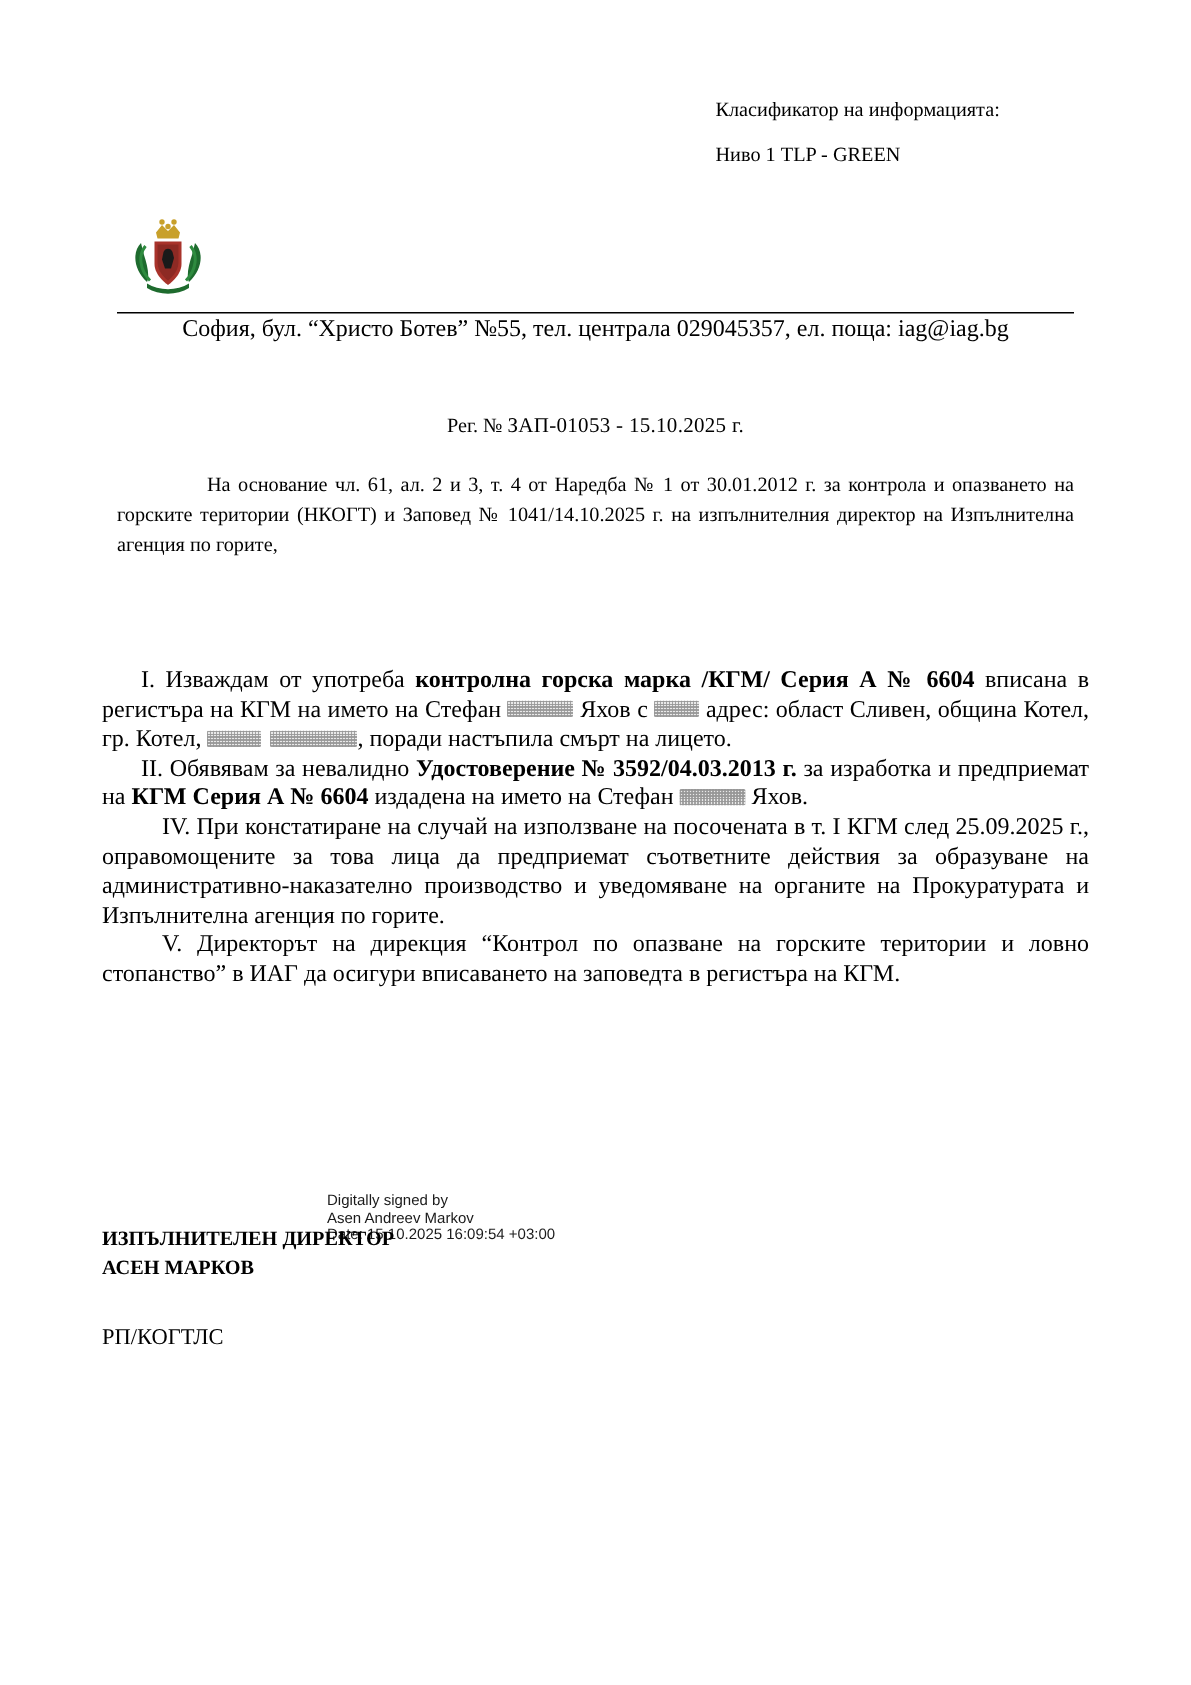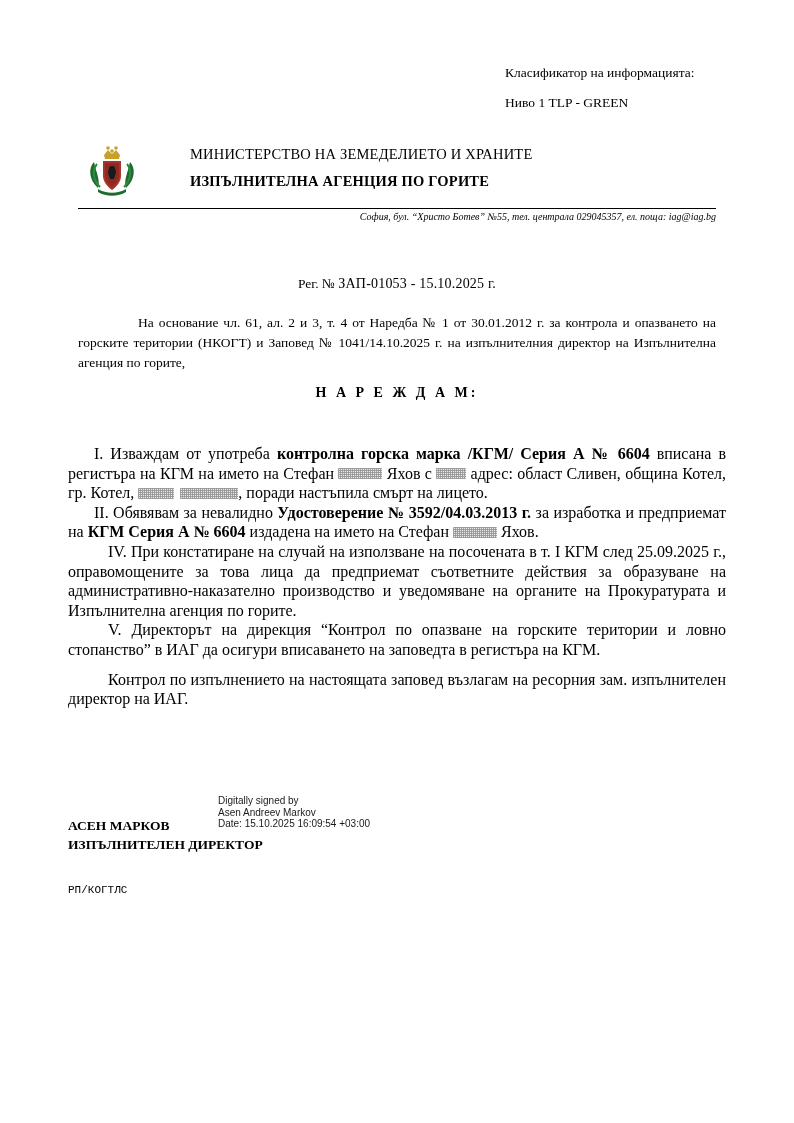--- a/index.html
+++ b/index.html
@@ -24,21 +24,21 @@
   }
 
   
   .classification {
     position: absolute;
     top: 58px;
     left: 477px;
     font-size: 13.5px;
     line-height: 30px;
   }
-  .classification div { white-space: nowrap; margin-left: 28px; }
+  .classification div { white-space: nowrap; }
 
   
   .header {
     position: absolute;
     top: 140px;
     left: 78px;
     width: 638px;
   }
   .header-row {
     display: flex;
@@ -72,23 +72,22 @@
     top: 208px;
     left: 78px;
     width: 638px;
     border-top: 1px solid #000;
   }
   .contact {
     position: absolute;
     top: 211px;
     left: 78px;
     width: 638px;
-    text-align: right;
-    font-size: 10px;
-    font-style: italic;
+    text-align: center;
+    font-size: 16px;
   }
 
   
   .doc-title {
     position: absolute;
     top: 248px;
     left: 78px;
     width: 638px;
     text-align: center;
     font-size: 14.5px;
@@ -181,22 +180,21 @@
     top: 816px;
     left: 68px;
     font-size: 13.5px;
     font-weight: bold;
     line-height: 19px;
   }
   .footer-code {
     position: absolute;
     top: 884px;
     left: 68px;
-    font-size: 11px;
-    font-family: Liberation Mono, monospace;
+    font-size: 15px;
   }
 </style>
 </head>
 <body>
 
 <div class="page">
 
   <div class="classification">
     <div>Класификатор на информацията:</div>
     <div>Ниво 1 TLP - GREEN</div>
@@ -219,63 +217,57 @@
           <circle cx="26" cy="9" r="1.8" fill="#c8a02a"></circle>
 
           <path d="M17 19 L35 19 L35 34 C35 42, 26 48, 26 48 C26 48, 17 42, 17 34 Z" fill="#a8332b"></path>
           <path d="M19 21 L33 21 L33 33 C33 40, 26 45, 26 45 C26 45, 19 40, 19 33 Z" fill="#8d2a24"></path>
 
           <path d="M23 26 C24 23, 28 23, 29 26 L30 30 L28 37 L24 37 L22 31 Z" fill="#1a1a1a"></path>
 
           <path d="M12 47 C20 52, 32 52, 40 47 L40 50 C32 55, 20 55, 12 50 Z" fill="#1e6b2e"></path>
         </svg>
       </div>
-      <div class="header-titles">
-        <div class="ministry">МИНИСТЕРСТВО НА ЗЕМЕДЕЛИЕТО И ХРАНИТЕ</div>
-        <div class="agency">ИЗПЪЛНИТЕЛНА АГЕНЦИЯ ПО ГОРИТЕ</div>
-      </div>
     </div>
   </div>
   <div class="hr"></div>
   <div class="contact">София, бул. “Христо Ботев” №55, тел. централа 029045357, ел. поща: iag@iag.bg</div>
 
   <div class="reg-line">
     <span>Рег. №</span>
     <span class="reg-no">ЗАП-01053 - 15.10.2025 г.</span>
   </div>
 
   <div class="basis">На основание чл. 61, ал. 2 и 3, т. 4 от Наредба № 1 от 30.01.2012 г. за контрола и опазването  на горските територии (НКОГТ) и Заповед № 1041/14.10.2025 г. на изпълнителния директор на  Изпълнителна агенция по горите,</div>
 
-  <div class="order-word">Н А Р Е Ж Д А М:</div>
 
   <div class="clauses">
 
     <p class="clause">
       <span>I.   Изваждам от употреба </span><b>контролна горска марка /КГМ/ Серия А № 6604</b><span> вписана в регистъра на КГМ на името на Стефан </span><span class="redact r1"></span><span> Яхов с </span><span class="redact r2"></span><span> адрес: област Сливен, община Котел, гр. Котел, </span><span class="redact r3"></span><span class="redact r4" style="margin-left:6px"></span><span>, поради настъпила смърт на лицето.</span>
     </p>
 
     <p class="clause">
       <span>II.  Обявявам за невалидно </span><b>Удостоверение № 3592/04.03.2013 г.</b><span> за изработка и предприемат на </span><b>КГМ Серия А № 6604</b><span> издадена на името на Стефан </span><span class="redact r5"></span><span> Яхов.</span>
     </p>
 
 
     <p class="clause wide-indent">IV.  При констатиране на случай на използване на посочената в т. I КГМ след 25.09.2025 г., оправомощените за това лица да предприемат съответните действия за образуване на административно-наказателно производство и уведомяване на органите на Прокуратурата и Изпълнителна агенция по горите.</p>
 
     <p class="clause wide-indent">V. Директорът на дирекция “Контрол по опазване на горските територии и ловно стопанство” в ИАГ да осигури вписаването на заповедта в регистъра на КГМ.</p>
 
 
-    <p class="clause wide-indent" style="margin-top:10px">Контрол по изпълнението на настоящата заповед възлагам на ресорния зам. изпълнителен директор на ИАГ.</p>
   </div>
 
   <div class="signature">
     <div>Digitally signed by</div>
     <div>Asen Andreev Markov</div>
     <div>Date: 15.10.2025 16:09:54 +03:00</div>
   </div>
 
   <div class="sign-name">
+    <div>ИЗПЪЛНИТЕЛЕН ДИРЕКТОР</div>
     <div>АСЕН МАРКОВ</div>
-    <div>ИЗПЪЛНИТЕЛЕН ДИРЕКТОР</div>
   </div>
 
   <div class="footer-code">РП/КОГТЛС</div>
 
 </div>
 
 </body></html>

